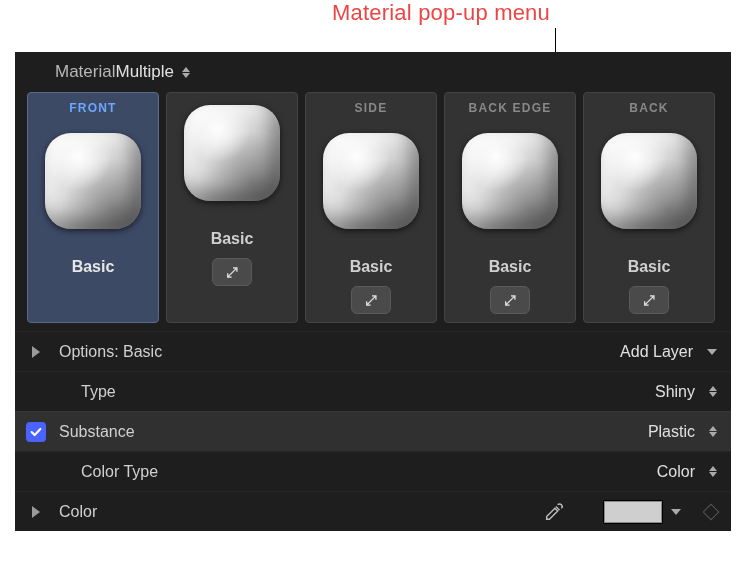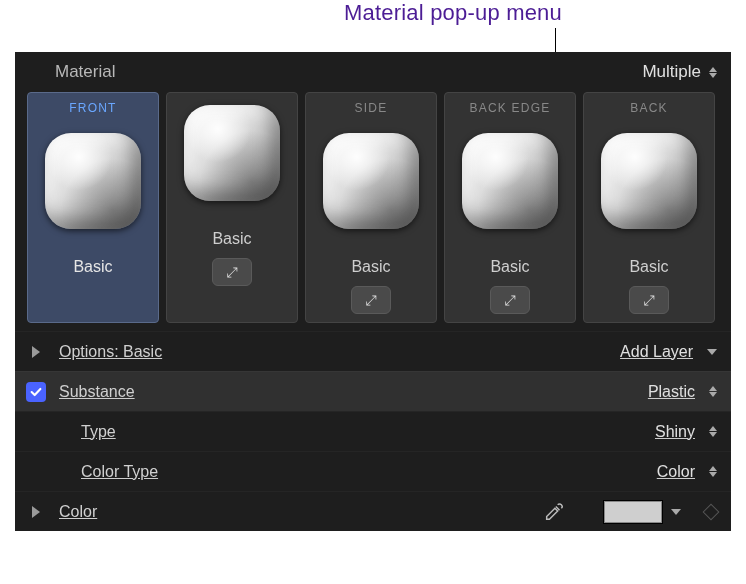--- a/index.html
+++ b/index.html
@@ -14,25 +14,25 @@
   .callout-area {
     position: absolute;
     top: 0;
     left: 0;
     width: 746px;
     height: 52px;
   }
   .callout-label {
     position: absolute;
     top: 0;
-    left: 262px;
+    left: 250px;
     width: 300px;
     text-align: right;
     font-size: 22px;
-    color: #4c1d95;
+    color: #ef4444;
     letter-spacing: 0.2px;
   }
   .callout-line {
     position: absolute;
     top: 28px;
     left: 555px;
     width: 1px;
     height: 36px;
     background: #000;
   }
@@ -42,21 +42,20 @@
     left: 15px;
     width: 716px;
     background: #1e1e1e;
     color: #ccc;
     font-size: 16px;
   }
   
   .hdr-row {
     display: flex;
     align-items: center;
-    justify-content: space-between;
     height: 40px;
     padding: 0 14px 0 40px;
   }
   .hdr-title {
     color: #b8b8b8;
     font-size: 17px;
   }
   .hdr-popup {
     display: flex;
     align-items: center;
@@ -80,20 +79,21 @@
     width: 0; height: 0;
     border-left: 4px solid transparent;
     border-right: 4px solid transparent;
     border-top: 5px solid #aaa;
   }
   
   .facets {
     display: flex;
     gap: 7px;
     padding: 0 16px 8px 12px;
+    font-weight: bold;
   }
   .facet {
     width: 132px;
     background: #333;
     border: 1px solid #444;
     border-radius: 4px;
     display: flex;
     flex-direction: column;
     align-items: center;
     padding-bottom: 8px;
@@ -157,21 +157,20 @@
     font-size: 14px;
     line-height: 1;
   }
   
   .param-row {
     display: flex;
     align-items: center;
     height: 40px;
     padding: 0 14px 0 10px;
     border-top: 1px solid rgba(255,255,255,0.03);
-    text-decoration: underline;
   }
   .param-row.alt {
     background: #303030;
   }
   .disclosure-slot {
     width: 22px;
     display: flex;
     align-items: center;
     justify-content: center;
   }
@@ -317,45 +316,45 @@
       <div class="tri-right"></div>
     </div>
     <div class="param-label">Options: Basic</div>
     <div class="spacer"></div>
     <div class="value-popup">
       <span>Add Layer</span>
       <span class="chev-down"></span>
     </div>
   </div>
 
+  <div class="param-row">
+    <div class="disclosure-slot"></div>
+    <div class="param-label indent">Type</div>
+    <div class="spacer"></div>
+    <div class="value-popup">
+      <span>Shiny</span>
+      <span class="sort-icon">
+        <span class="tri-up"></span>
+          <span class="tri-down"></span>
+      </span>
+    </div>
+  </div>
+
   <div class="param-row alt">
     <div class="disclosure-slot">
       <div class="checkbox">
         <svg viewBox="0 0 16 16" width="14" height="14">
           <path d="M3 8 L6.5 11.5 L13 4.5" stroke="#fff" stroke-width="2.4" fill="none" stroke-linecap="round" stroke-linejoin="round"></path>
         </svg>
       </div>
     </div>
     <div class="param-label">Substance</div>
     <div class="spacer"></div>
     <div class="value-popup">
       <span>Plastic</span>
-      <span class="sort-icon">
-        <span class="tri-up"></span>
-          <span class="tri-down"></span>
-      </span>
-    </div>
-  </div>
-
-  <div class="param-row">
-    <div class="disclosure-slot"></div>
-    <div class="param-label indent">Type</div>
-    <div class="spacer"></div>
-    <div class="value-popup">
-      <span>Shiny</span>
       <span class="sort-icon">
         <span class="tri-up"></span>
           <span class="tri-down"></span>
       </span>
     </div>
   </div>
 
   <div class="param-row">
     <div class="disclosure-slot"></div>
     <div class="param-label indent">Color Type</div>

